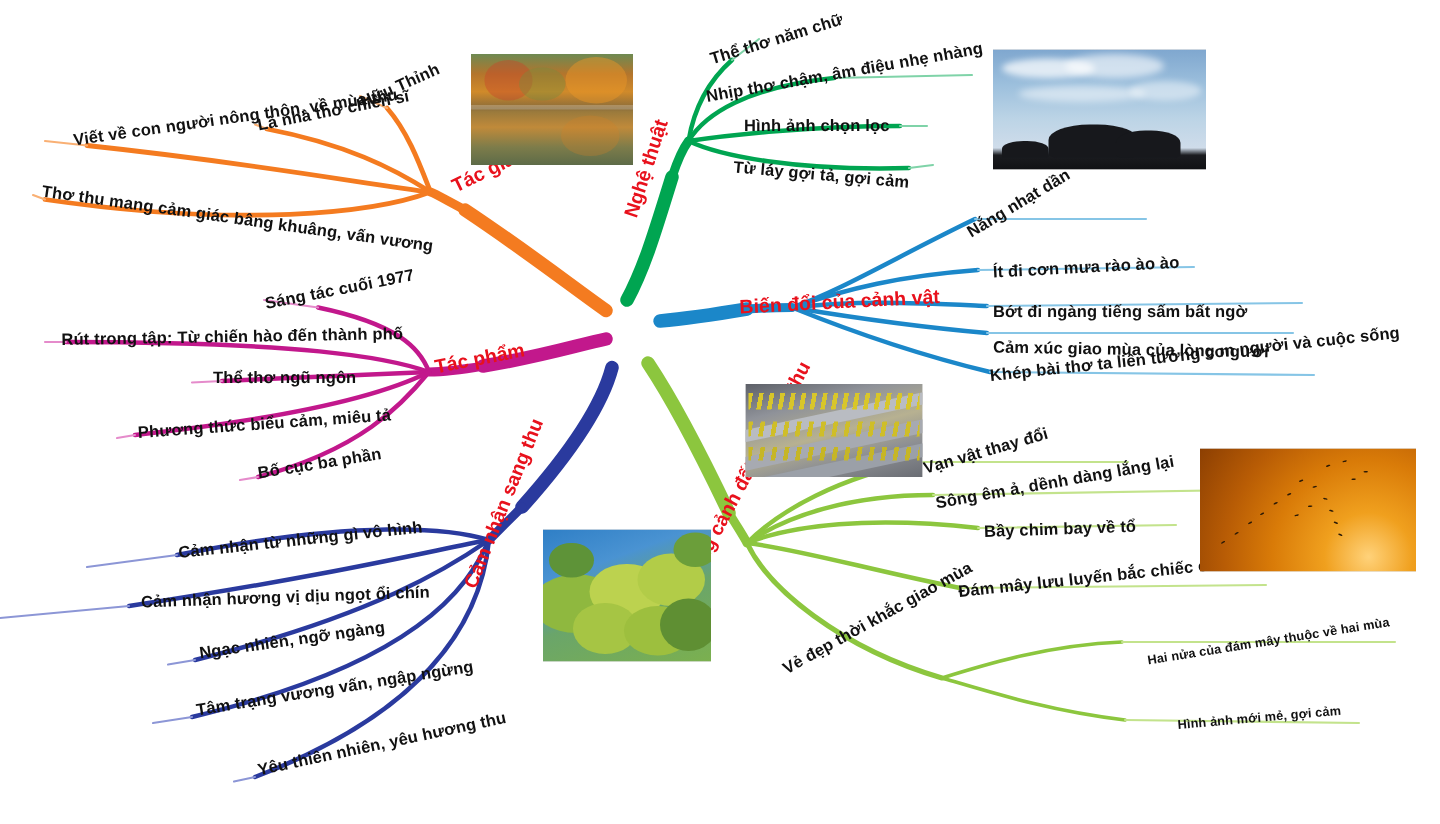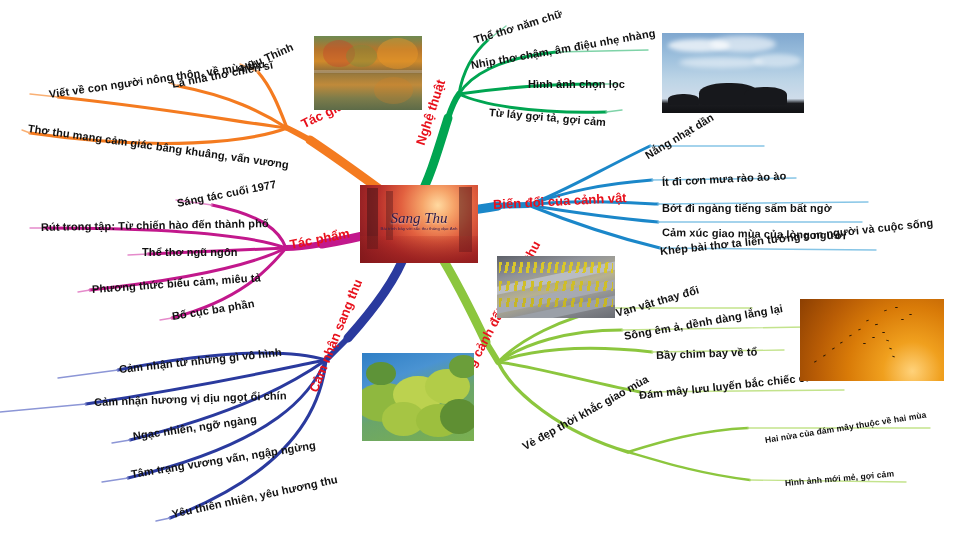--- a/index.html
+++ b/index.html
@@ -150,21 +150,21 @@
   <div class="lbl" style="left:172px;top:310px;transform:rotate(-9deg);">Bố cục ba phần</div>
 
   <div class="lbl" style="left:119px;top:363px;transform:rotate(-6deg);">Cảm nhận từ những gì vô hình</div>
   <div class="lbl" style="left:94px;top:396px;transform:rotate(-2deg);">Cảm nhận hương vị dịu ngọt ổi chín</div>
   <div class="lbl" style="left:133px;top:430px;transform:rotate(-8deg);">Ngạc nhiên, ngỡ ngàng</div>
   <div class="lbl" style="left:131px;top:468px;transform:rotate(-9deg);">Tâm trạng vương vấn, ngập ngừng</div>
   <div class="lbl" style="left:172px;top:508px;transform:rotate(-12deg);">Yêu thiên nhiên, yêu hương thu</div>
 
   <div class="lbl" style="left:474px;top:34px;transform:rotate(-17deg);">Thể thơ năm chữ</div>
   <div class="lbl" style="left:471px;top:59px;transform:rotate(-10deg);">Nhịp thơ chậm, âm điệu nhẹ nhàng</div>
-  <div class="lbl" style="left:496px;top:78px;transform:rotate(0deg);margin-left:32px;">Hình ảnh chọn lọc</div>
+  <div class="lbl" style="left:496px;top:78px;transform:rotate(0deg);">Hình ảnh chọn lọc</div>
   <div class="lbl" style="left:489px;top:106px;transform:rotate(5deg);">Từ láy gợi tả, gợi cảm</div>
 
   <div class="lbl" style="left:646px;top:150px;transform:rotate(-31deg);">Nắng nhạt dần</div>
   <div class="lbl" style="left:662px;top:176px;transform:rotate(-3deg);">Ít đi cơn mưa rào ào ào</div>
   <div class="lbl" style="left:662px;top:202px;transform:rotate(0deg);">Bớt đi ngàng tiếng sấm bất ngờ</div>
   <div class="lbl" style="left:662px;top:226px;transform:rotate(1deg);">Cảm xúc giao mùa của lòng người</div>
   <div class="lbl" style="left:660px;top:245px;transform:rotate(-6deg);">Khép bài thơ ta liên tưởng con người và cuộc sống</div>
 
   <div class="lbl" style="left:616px;top:307px;transform:rotate(-16deg);">Vạn vật thay đổi</div>
   <div class="lbl" style="left:624px;top:330px;transform:rotate(-10deg);">Sông êm ả, dềnh dàng lắng lại</div>
@@ -239,25 +239,14 @@
       <div style="position:absolute;left:28%;top:26%;width:44%;height:42%;border-radius:50%;background:#bcd24f;"></div>
       <div style="position:absolute;left:56%;top:18%;width:40%;height:40%;border-radius:50%;background:#b2cc48;"></div>
       <div style="position:absolute;left:18%;top:56%;width:38%;height:38%;border-radius:50%;background:#a6c544;"></div>
       <div style="position:absolute;left:48%;top:58%;width:40%;height:38%;border-radius:50%;background:#9dbf3e;"></div>
       <div style="position:absolute;left:70%;top:52%;width:34%;height:40%;border-radius:50%;background:#5f8f33;"></div>
       <div style="position:absolute;left:4%;top:10%;width:26%;height:26%;border-radius:50%;background:#5e9338;"></div>
       <div style="position:absolute;left:78%;top:2%;width:26%;height:26%;border-radius:50%;background:#6b9e3a;"></div>
     </div>
   </div>
 
-  <div class="photo" style="left:360px;top:185px;width:118px;height:78px;">
-    <div class="inner" style="background:
-        radial-gradient(circle at 66% 26%,#ffd9a0 0%,#f6a56a 16%,#e2603f 38%,#b8302b 62%,#8d1d22 86%,#6b1418 100%);">
-      <div style="position:absolute;left:6%;top:4%;width:9%;height:78%;background:rgba(70,20,24,.55);"></div>
-      <div style="position:absolute;left:22%;top:8%;width:6%;height:62%;background:rgba(90,28,28,.45);"></div>
-      <div style="position:absolute;left:84%;top:2%;width:11%;height:84%;background:rgba(70,20,24,.5);"></div>
-      <div style="position:absolute;left:0;right:0;bottom:0;height:34%;background:linear-gradient(180deg,rgba(170,40,34,.2),rgba(140,26,28,.75));"></div>
-      <div class="ctr-title">Sang Thu</div>
-      <div class="ctr-sub">Bài trình bày với sắc thu tháng đạo Ánh</div>
-    </div>
-  </div>
 
 </div>
 
 </body></html>

